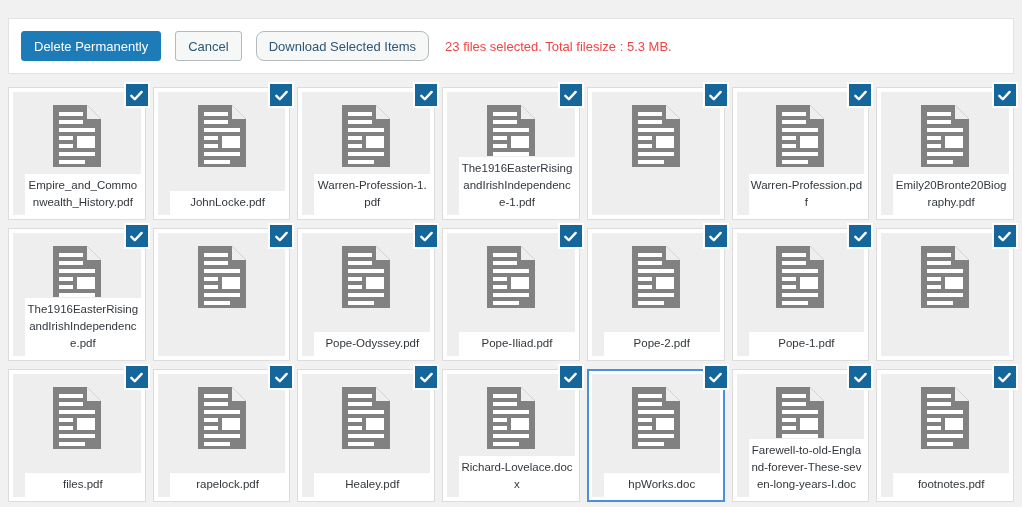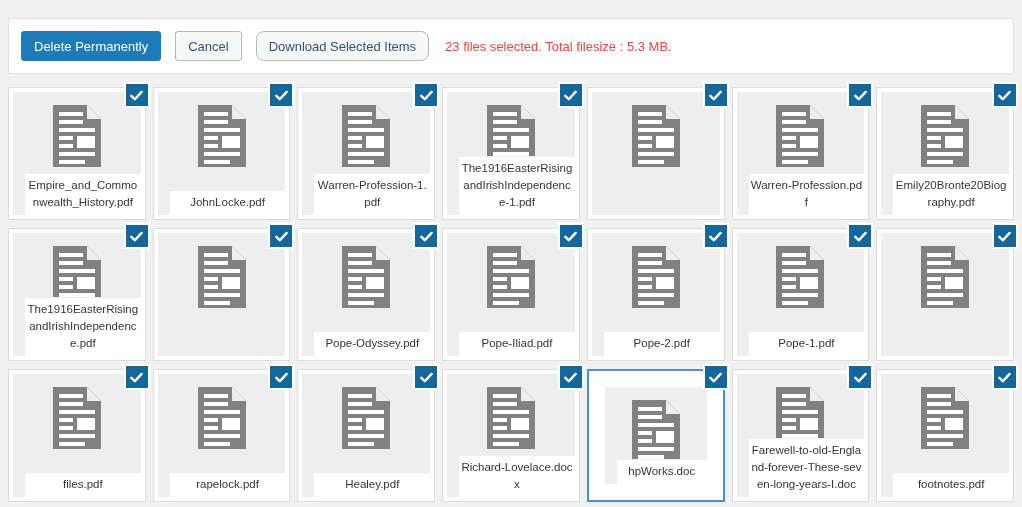--- a/index.html
+++ b/index.html
@@ -70,21 +70,21 @@
   }
   .tile {
     position: absolute;
     inset: 0;
     background: #ffffff;
     border: 1px solid #dcdcdc;
     padding: 4px;
   }
   .tile.selected-focus {
     border: 2px solid #4a90d9;
-    padding: 16px;
+    padding: 3px;
   }
   .tile-inner {
     position: relative;
     width: 100%;
     height: 100%;
     background: #eeeeee;
     overflow: hidden;
   }
   .doc-icon {
     position: absolute;

